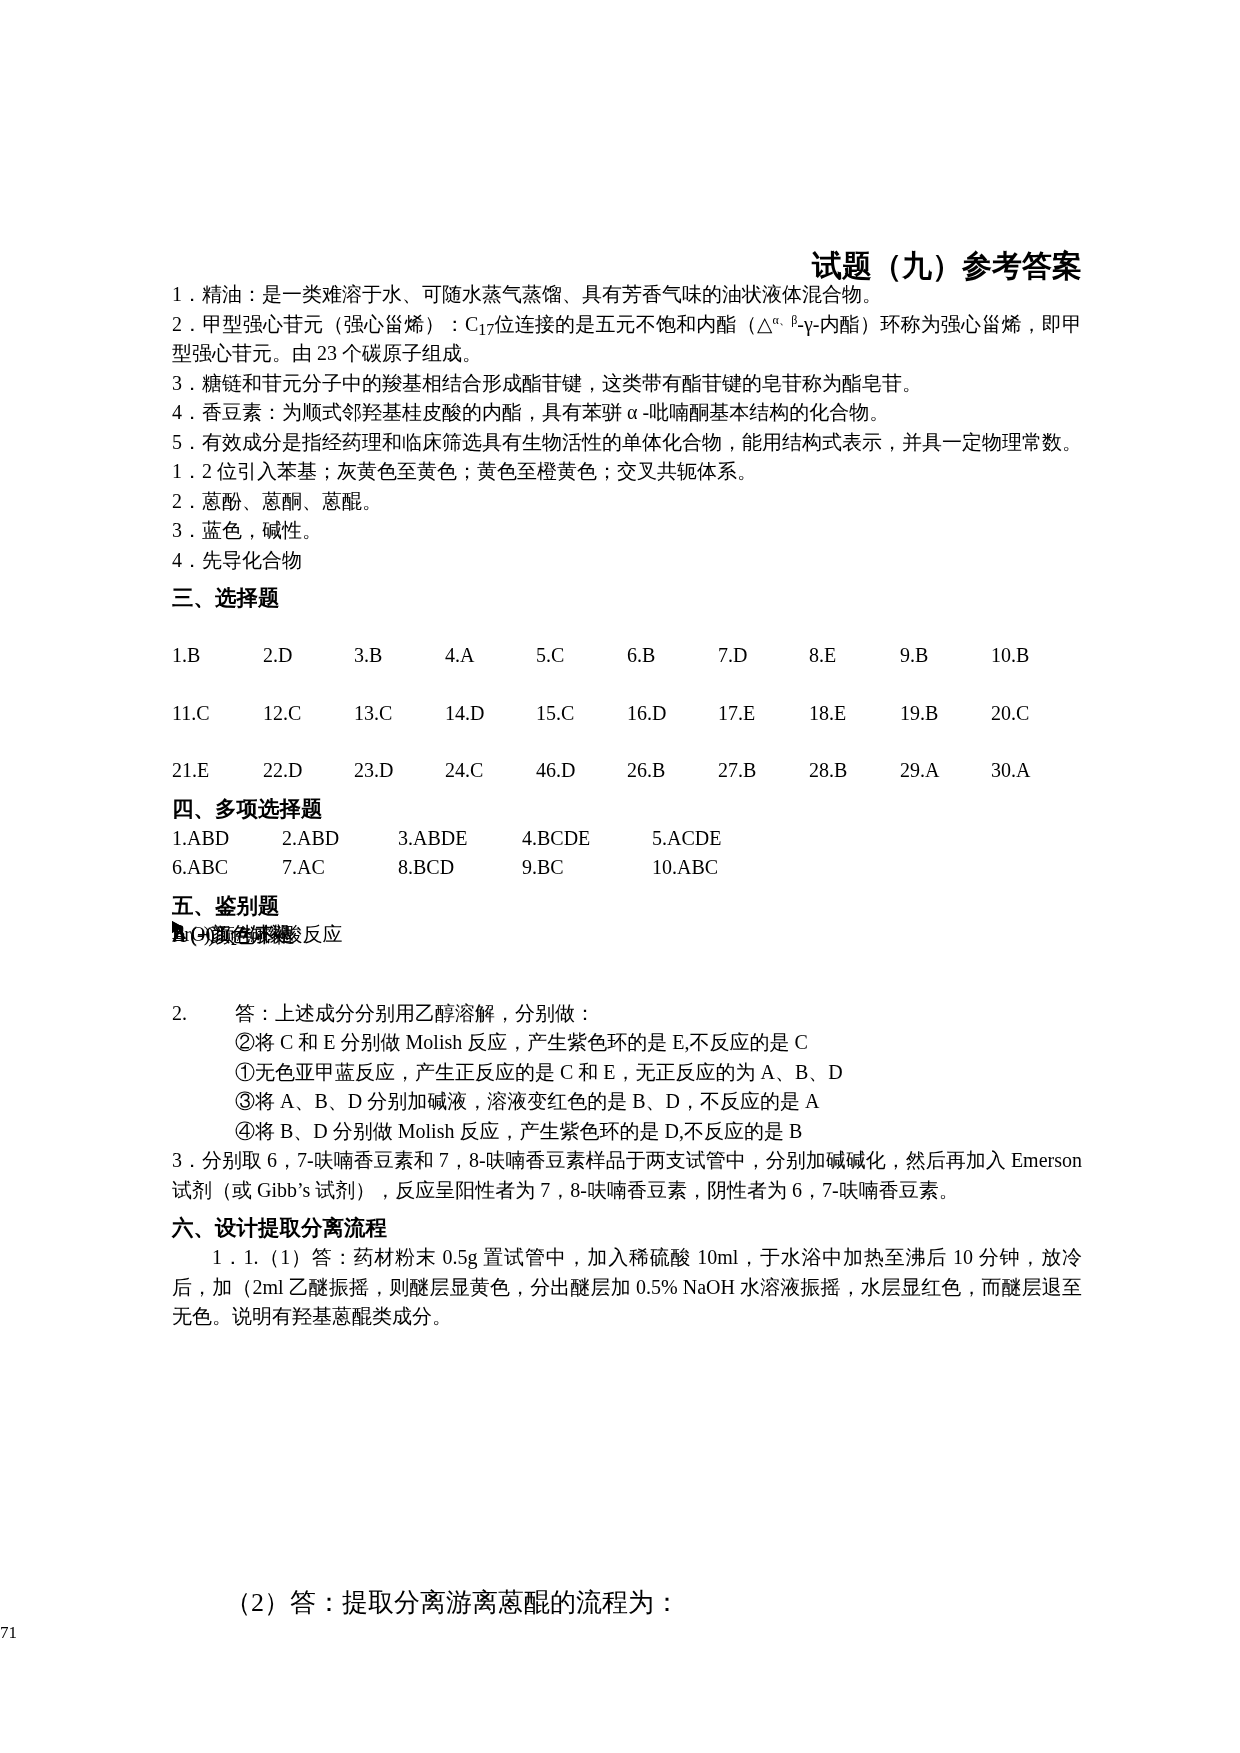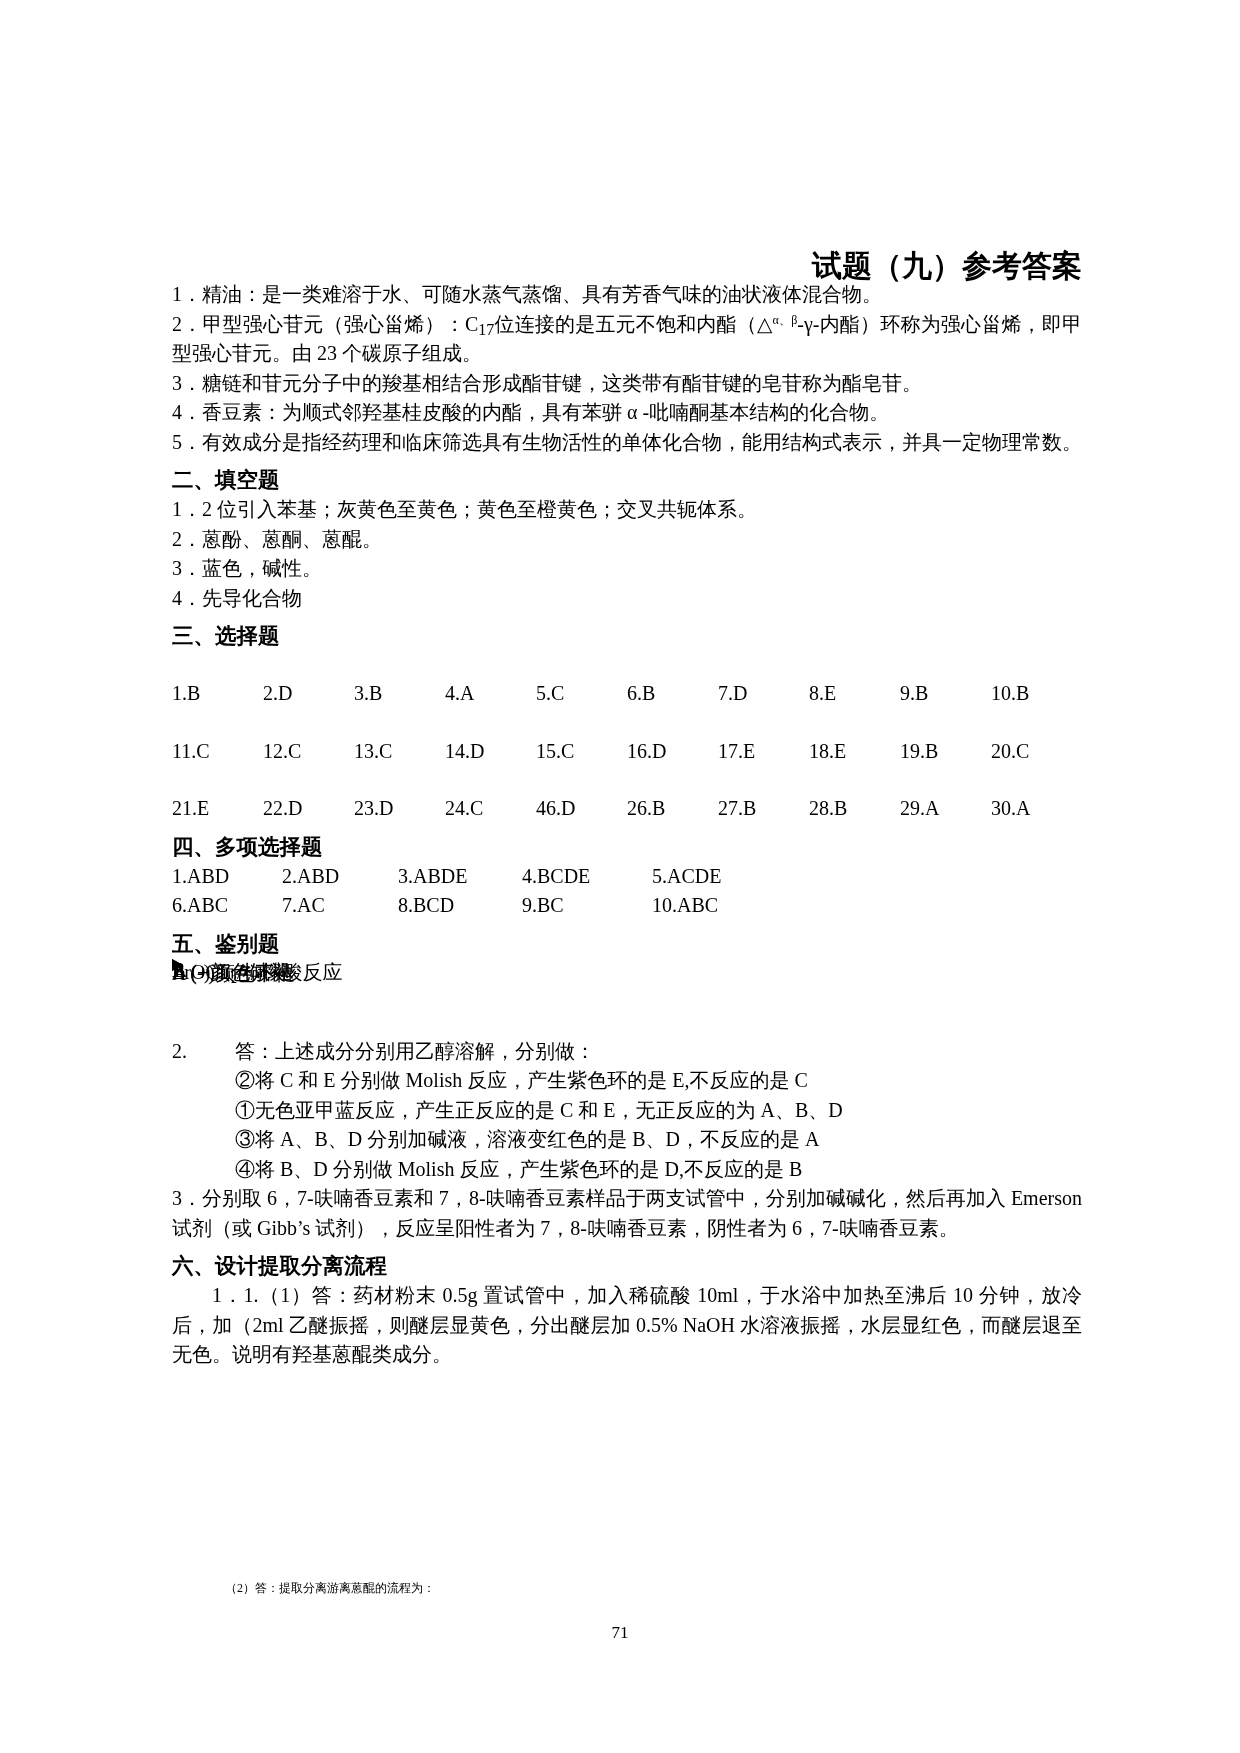--- a/index.html
+++ b/index.html
@@ -57,41 +57,40 @@
              border-left:11px solid #000; }
   .dg-res-a{ left:385; top:1px; }
   .dg-res-b{ left:385; top:47; }
   
   .numrow { display:flex; }
   .numrow .num { flex:0 0 63px; }
   .step { padding-left:63px; }
   .para6 { margin-left:4px; text-indent:40px; }
   .tail-note {
     position:absolute; left:225px; top:1562px;
-    font-size:12px; line-height:29.5px;
+    font-size:26px; line-height:29.5px;
   }
   .page-num {
     position:absolute; left:0; top:1622px; width:100%;
-    text-align:center; font-size:17px; line-height:22px;
+    font-size:17px; line-height:22px;
   }
 </style>
 </head>
 <body>
 
 <div class="content">
 
   <h1 class="doc-title">试题（九）参考答案</h1>
 
   <p class="bl">1．精油：是一类难溶于水、可随水蒸气蒸馏、具有芳香气味的油状液体混合物。</p>
   <p class="bl"><span>2．甲型强心苷元（强心甾烯）：C</span><sub>17</sub><span>位连接的是五元不饱和内酯（△</span><sup>α、β</sup><span>-γ-内酯）环称为强心甾烯，即甲型强心苷元。由 23 个碳原子组成。</span></p>
   <p class="bl">3．糖链和苷元分子中的羧基相结合形成酯苷键，这类带有酯苷键的皂苷称为酯皂苷。</p>
   <p class="bl">4．香豆素：为顺式邻羟基桂皮酸的内酯，具有苯骈 α -吡喃酮基本结构的化合物。</p>
   <p class="bl">5．有效成分是指经药理和临床筛选具有生物活性的单体化合物，能用结构式表示，并具一定物理常数。</p>
 
-  <h2 class="sec-h">二、填空题</h2>
   <p class="bl">1．2 位引入苯基；灰黄色至黄色；黄色至橙黄色；交叉共轭体系。</p>
   <p class="bl">2．蒽酚、蒽酮、蒽醌。</p>
   <p class="bl">3．蓝色，碱性。</p>
   <p class="bl">4．先导化合物</p>
 
   <h2 class="sec-h">三、选择题</h2>
   <div class="grid10">
     <span>1.B</span>
     <span>2.D</span>
     <span>3.B</span>

